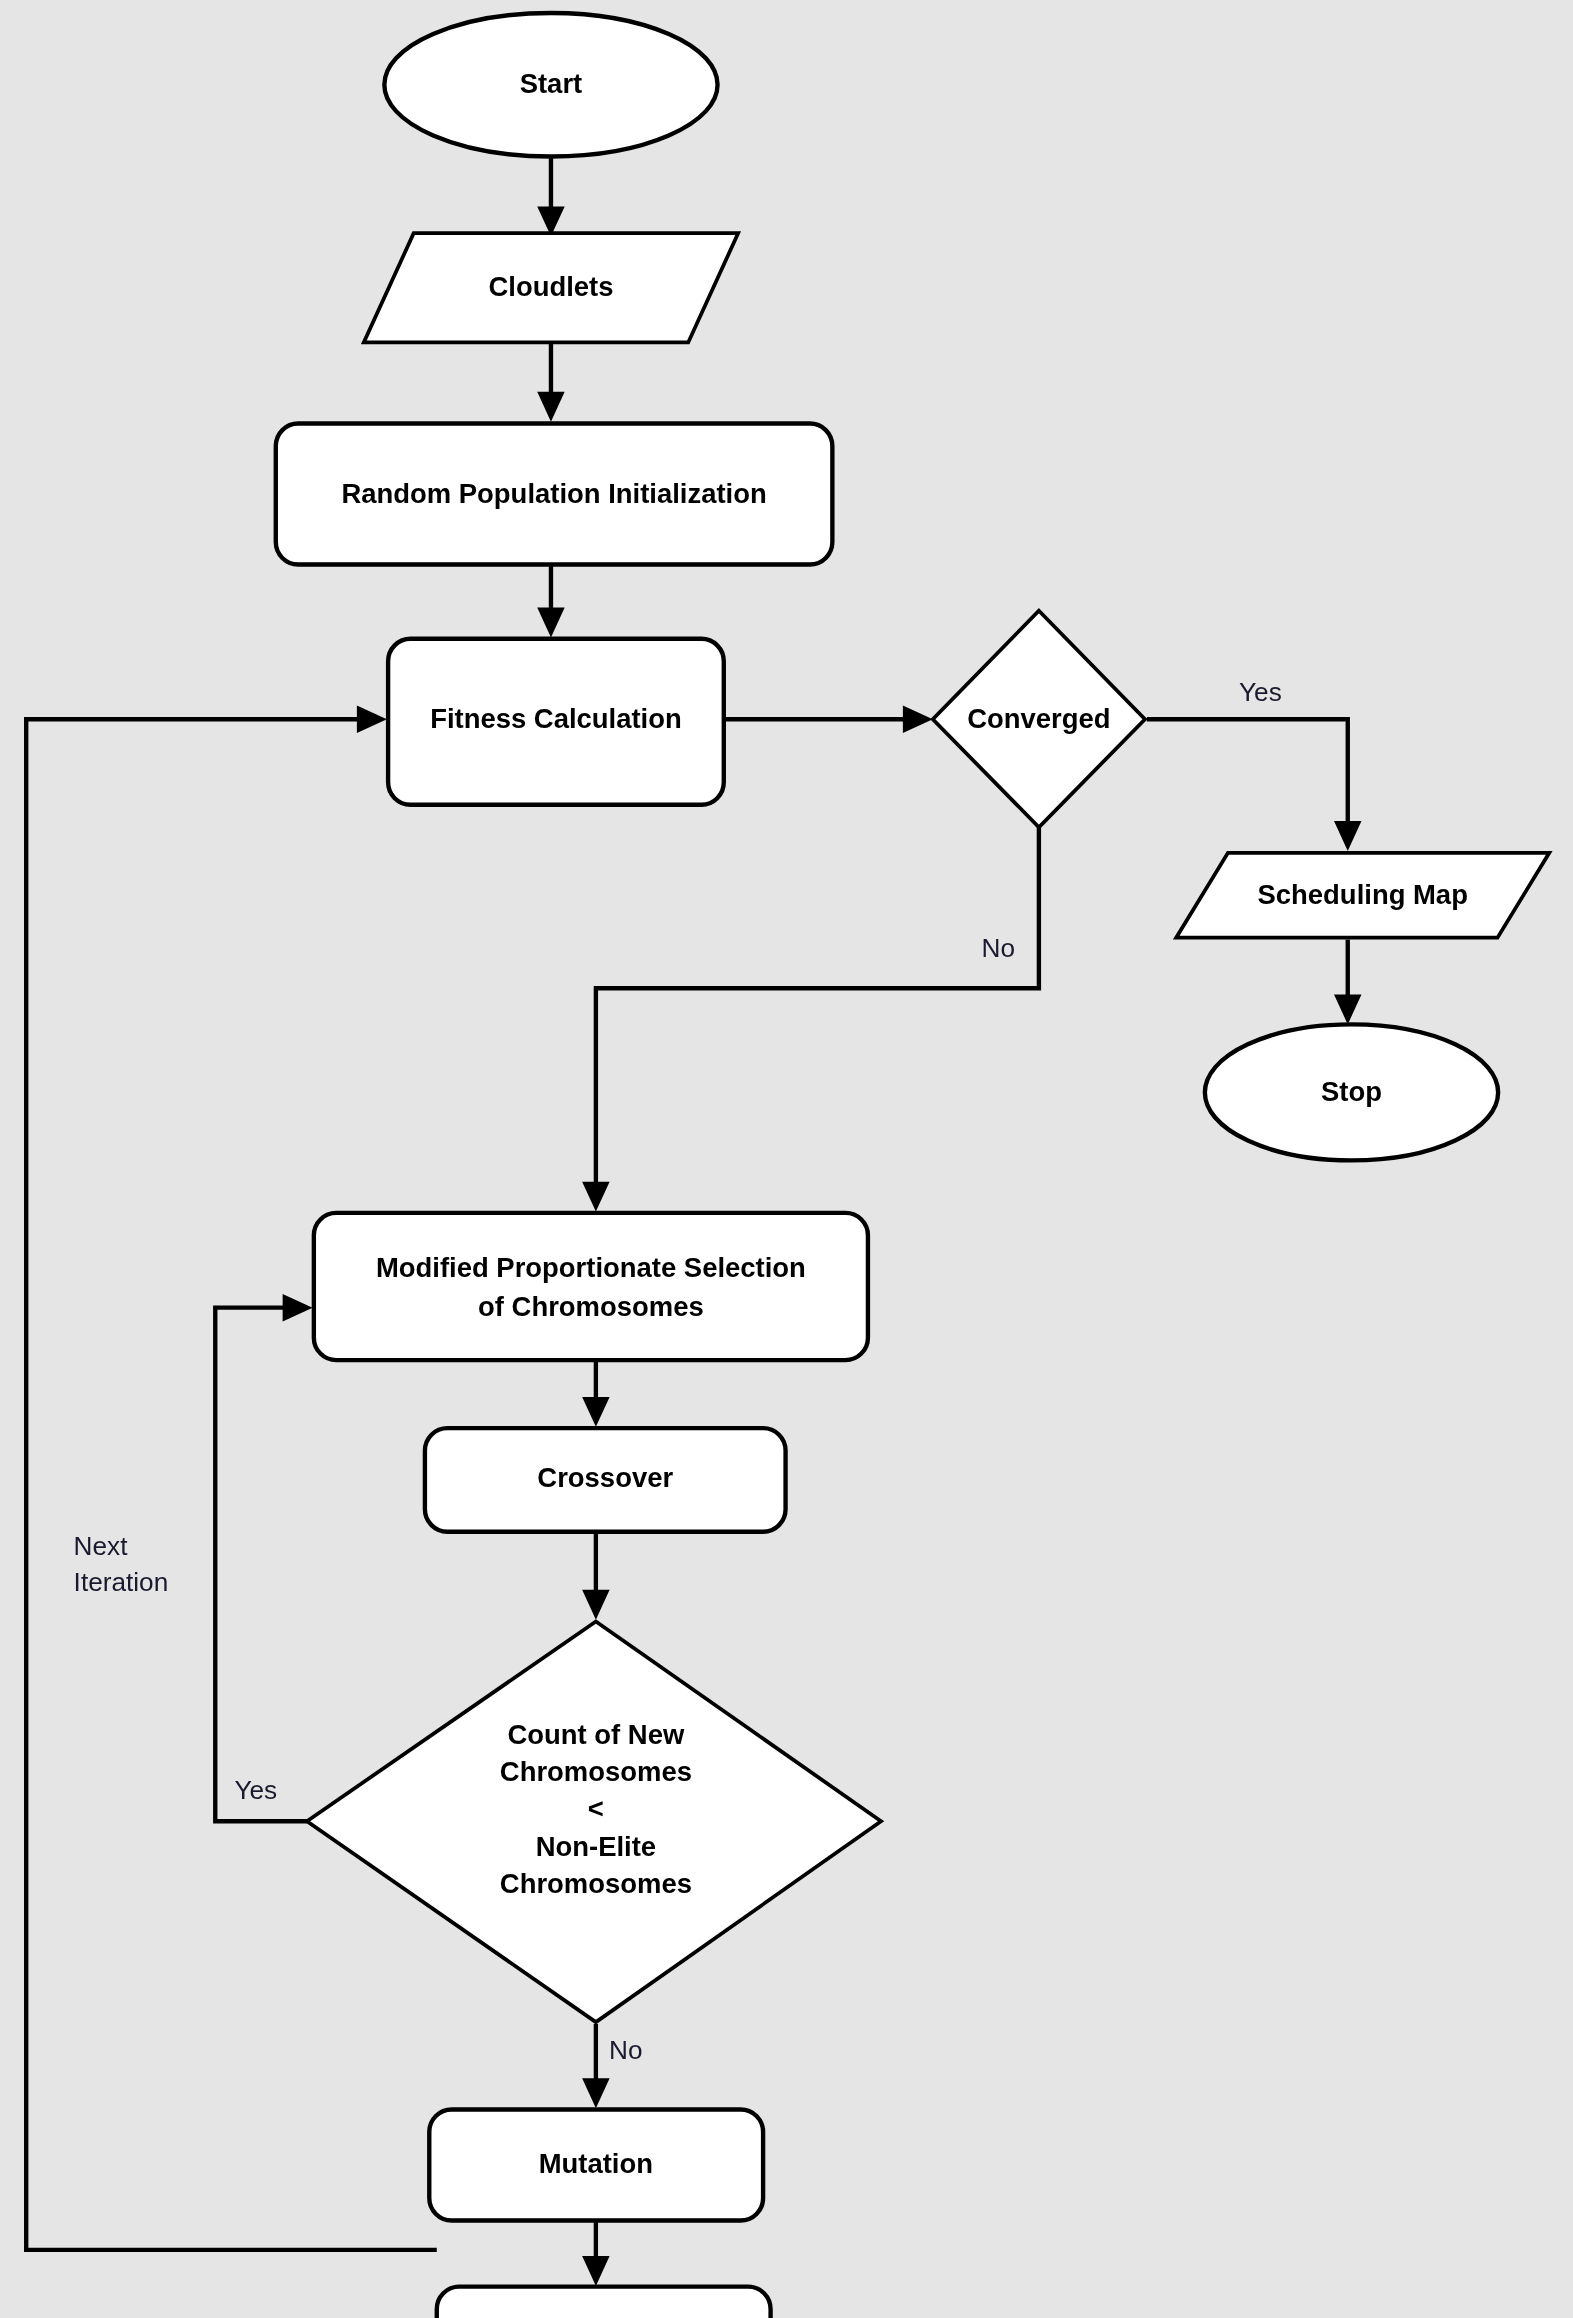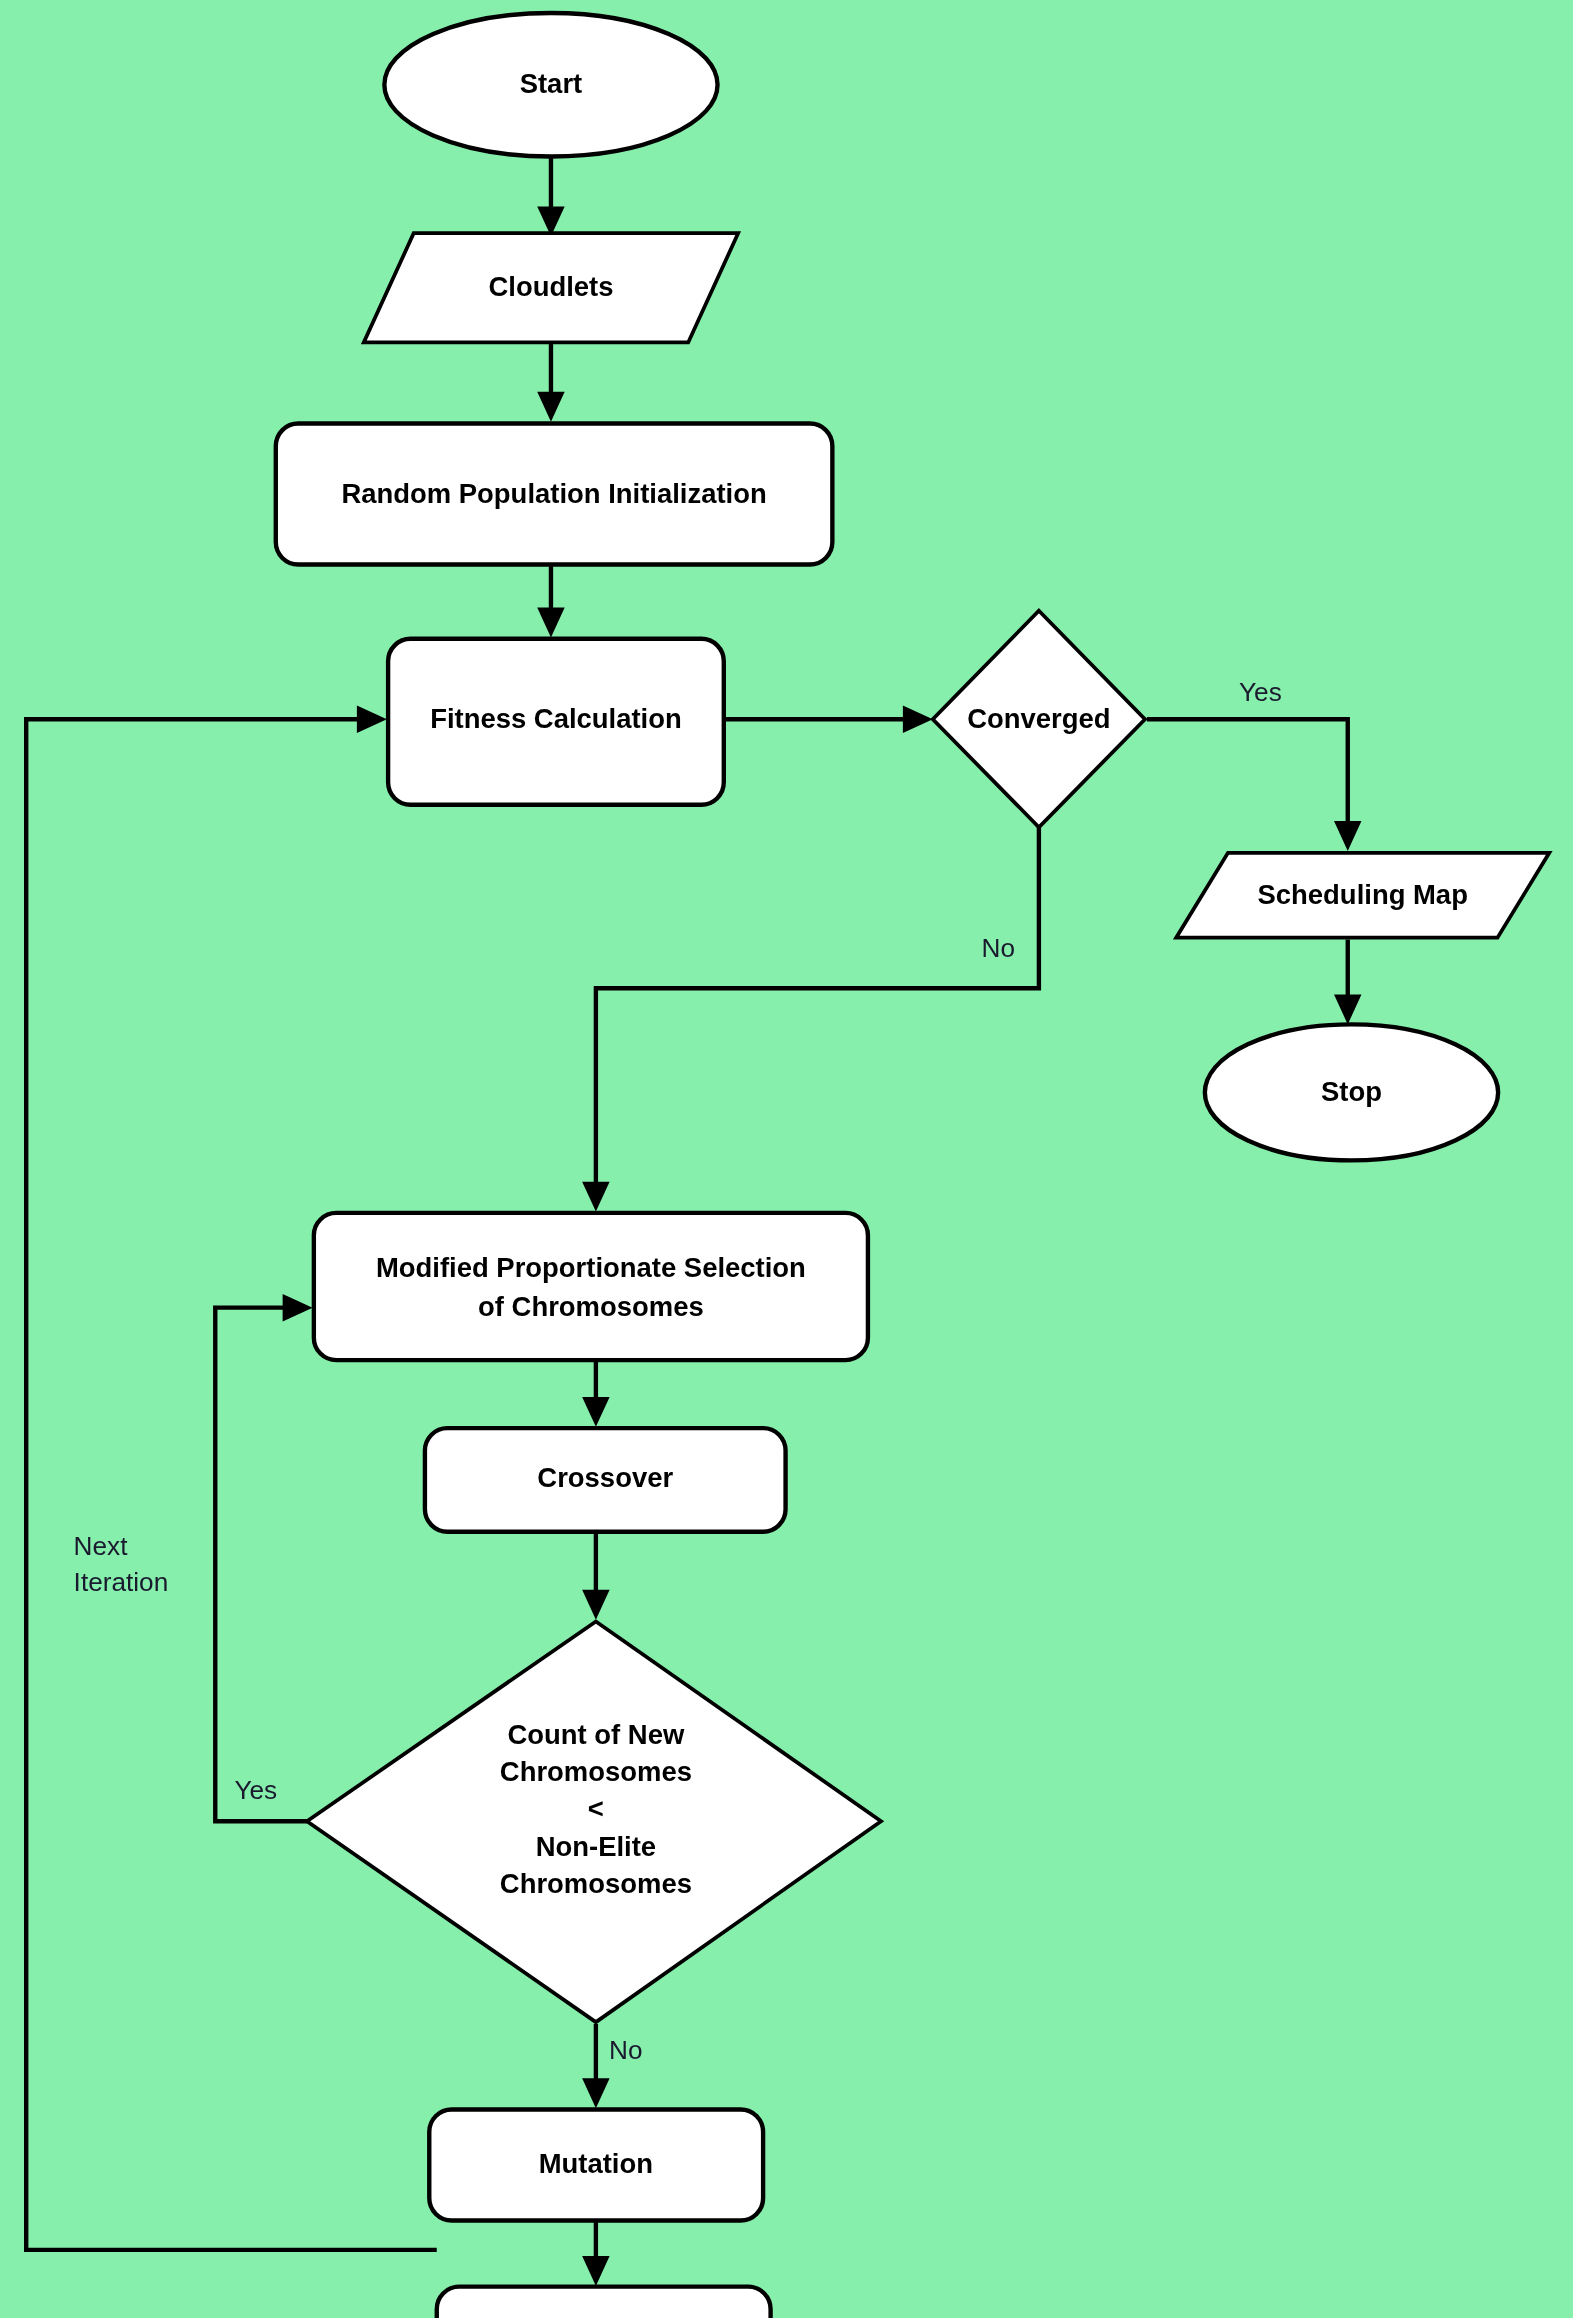--- a/index.html
+++ b/index.html
@@ -10,21 +10,21 @@
   body {
     width: 1573px;
     height: 2319px;
     font-family: "Liberation Sans", sans-serif;
     overflow: hidden;
   }
   #flowchart-root {
     position: relative;
     width: 1573px;
     height: 2319px;
-    background: #86efac;
+    background: #e5e5e5;
   }
   svg#flow-svg {
     display: block;
     width: 1573px;
     height: 2319px;
   }
   .node-shape {
     fill: #ffffff;
     stroke: #000000;
     stroke-width: 7;

